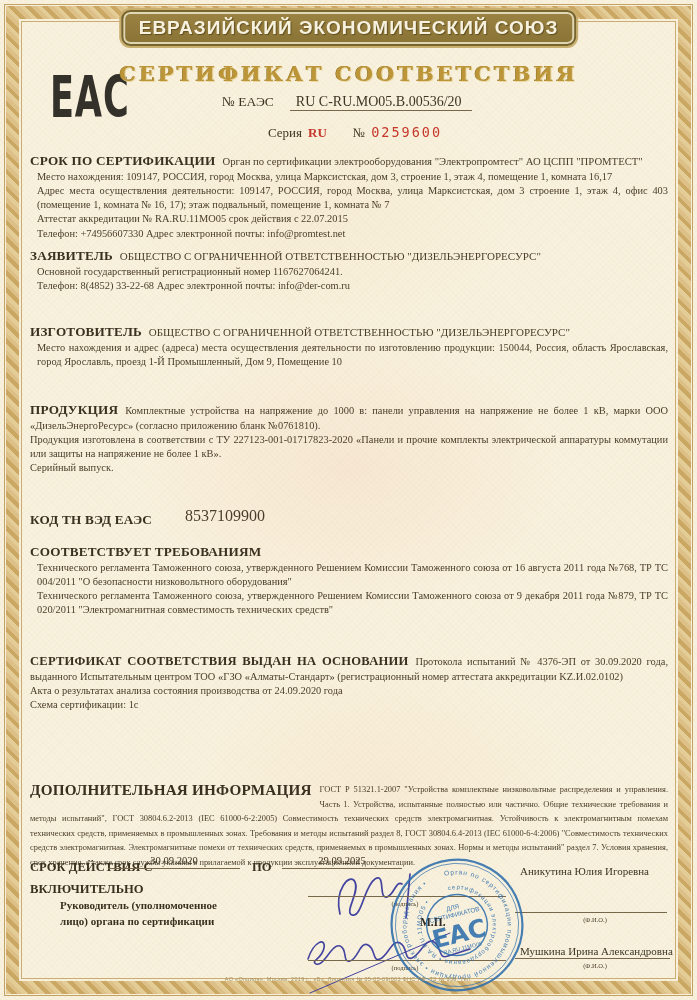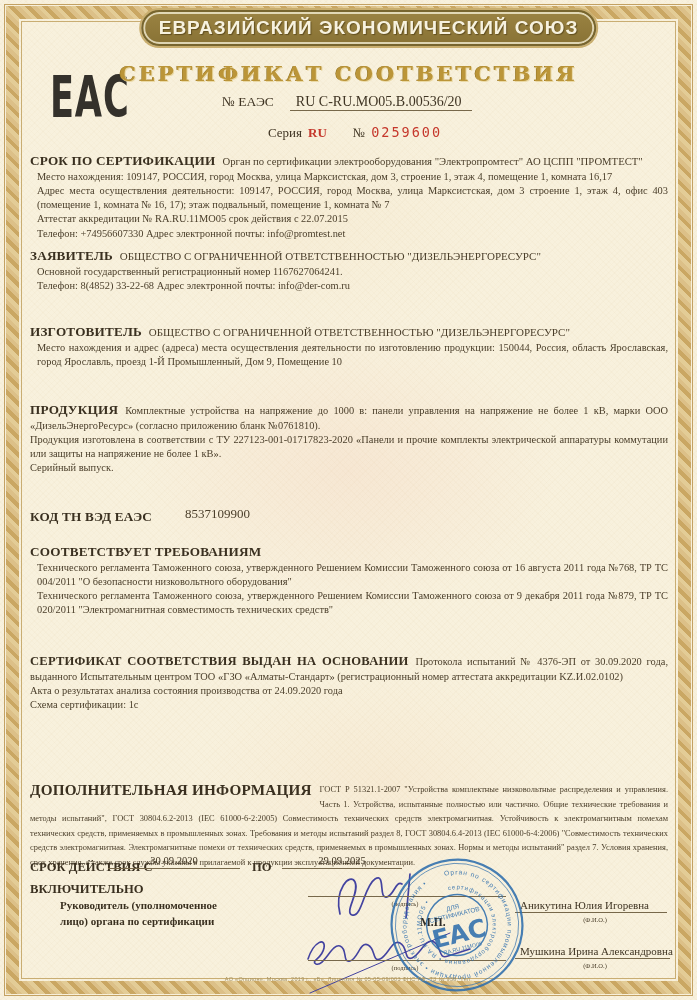--- a/index.html
+++ b/index.html
@@ -16,23 +16,23 @@
   
   .frame-outer{position:absolute;inset:4px;border:1px solid #c3a162;pointer-events:none;}
   .frame-band{position:absolute;inset:6px;pointer-events:none;
     border:13px solid #d4b377;
     border-image:repeating-linear-gradient(45deg,#e3cc96 0 4px,#caa763 4px 8px,#dcc088 8px 12px) 13;}
   .frame-inner{position:absolute;inset:21px;border:1px solid #c9ad72;pointer-events:none;}
 
   .abs{position:absolute;}
 
   .badge{top:10px;left:50%;transform:translateX(-50%);
-    background:linear-gradient(#9a8342,#897335);border:2px solid #77652e;border-radius:18px;
+    background:linear-gradient(#9a8342,#897335);border:2px solid #77652e;border-radius:9px;
     box-shadow:inset 0 0 0 2px rgba(250,244,220,.75), 0 0 0 2px #c9ae6e;
-    padding:5px 16px;white-space:nowrap;margin-left:20px;}
+    padding:5px 16px;white-space:nowrap;}
   .badge span{font-family:"Liberation Sans",sans-serif;font-weight:bold;font-size:19px;
     color:#f7f2df;letter-spacing:1px;text-shadow:1px 1px 1px rgba(60,45,10,.55);}
 
   .eac-logo{left:50px;top:64px;font-family:"DejaVu Sans",sans-serif;font-weight:900;
     font-size:44px;color:#34312b;transform:scale(.8,1.3);transform-origin:left top;letter-spacing:1px;}
 
   .cert-title{top:61px;left:0;width:100%;text-align:center;
     font-family:"DejaVu Serif",serif;font-weight:bold;font-size:21px;color:#bb9538;
     letter-spacing:3px;text-shadow:1px 1px 0 #ead9a6, -0.5px -0.5px 0 #8d6f22;}
 
@@ -44,21 +44,21 @@
   .series-row .digits{color:#c5372b;font-family:"DejaVu Sans Mono",monospace;
     font-size:13.5px;letter-spacing:2px;margin-left:6px;}
 
   .sec{left:30px;width:638px;font-size:10.4px;line-height:1.36;text-align:justify;color:#4a3e2a;}
   .sec .st{font-size:13.2px;font-weight:bold;color:#3a3020;margin-right:7px;letter-spacing:.2px;}
   .sec .intro{font-size:10.7px;}
   .sec .intro.caps{font-size:11px;}
   .lines{padding-left:7px;}
 
   .code-row .st{font-size:13.2px;font-weight:bold;color:#3a3020;}
-  .code-row .cv{font-size:13px;margin-left:26px;vertical-align:3px;margin-top:28px;}
+  .code-row .cv{font-size:16px;margin-left:26px;vertical-align:3px;margin-top:28px;}
 
   .sec-add .st{float:left;font-size:15.2px;font-weight:bold;color:#3a3020;
     line-height:1.05;margin-right:8px;}
   .sec-add .addtext{font-size:8.4px;line-height:1.5;}
 
   .validity .lbl{font-size:12.6px;font-weight:bold;color:#3a3020;}
   .v-from{top:857px;left:30px;}
   .v-incl{top:879px;left:30px;}
   .v-po{top:857px;left:252px;}
   .dateline{position:absolute;border-bottom:1px solid #77684a;text-align:center;
@@ -171,21 +171,21 @@
   <div class="abs role" style="top:898px;left:60px;width:230px;">
     <div>Руководитель (уполномоченное</div>
     <div>лицо) органа по сертификации</div>
   </div>
   <svg class="sig-svg" style="left:330px;top:868px;" width="110" height="52" viewBox="0 0 110 52">
     <path d="M10,46 C4,22 20,4 25,14 C30,24 14,44 22,47 C32,50 34,18 45,11 C56,4 48,32 57,29 C64,27 66,12 72,16" fill="none" stroke="#4343a0" stroke-width="1.7" stroke-linecap="round"></path>
     <path d="M80,6 L76,50" fill="none" stroke="#4343a0" stroke-width="1.7" stroke-linecap="round"></path>
   </svg>
   <div class="sig-line" style="left:308px;top:896px;width:198px;"></div>
   <div class="cap" style="left:370px;top:900px;width:70px;">(подпись)</div>
-  <div class="fio" style="left:520px;top:899px;">Аникутина Юлия Игоревна</div>
+  <div class="fio" style="left:520px;top:865px;">Аникутина Юлия Игоревна</div>
   <div class="sig-line" style="left:515px;top:912px;width:152px;"></div>
   <div class="cap" style="left:560px;top:916px;width:70px;">(Ф.И.О.)</div>
 
   <svg class="sig-svg" style="left:300px;top:925px;" width="190" height="70" viewBox="0 0 190 70">
     <path d="M8,34 C14,16 26,12 24,23 C22,34 10,36 16,39 C24,42 32,18 40,21 C48,24 42,38 50,36 C58,34 60,16 68,20 C76,24 72,37 80,34 C88,31 92,14 100,18 C108,22 104,36 112,33 C120,30 126,12 134,17 C142,22 138,35 148,31 L170,24" fill="none" stroke="#4343a0" stroke-width="1.6" stroke-linecap="round"></path>
     <path d="M150,8 L10,68" fill="none" stroke="#4343a0" stroke-width="1" stroke-linecap="round"></path>
   </svg>
   <div class="sig-line" style="left:308px;top:960px;width:198px;"></div>
   <div class="cap" style="left:370px;top:964px;width:70px;">(подпись)</div>
   <div class="fio" style="left:520px;top:945px;">Мушкина Ирина Александровна</div>

